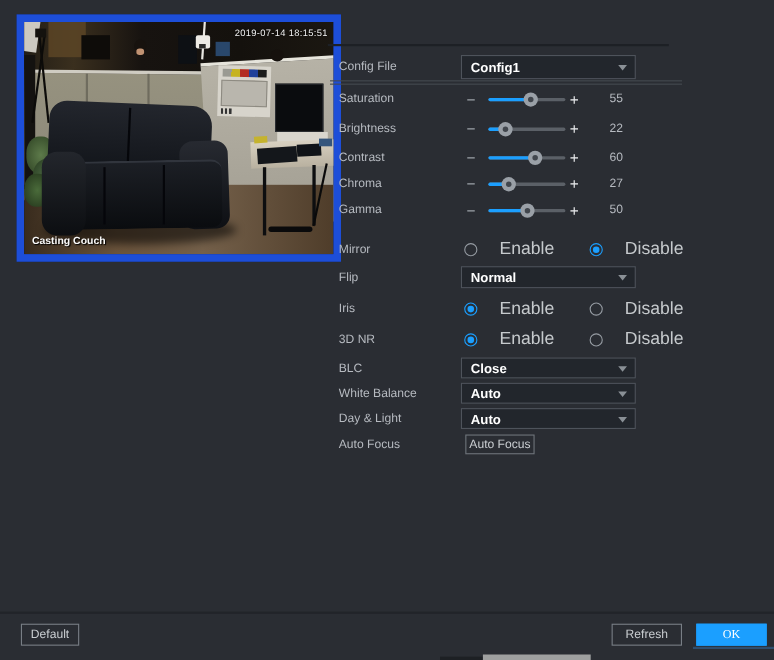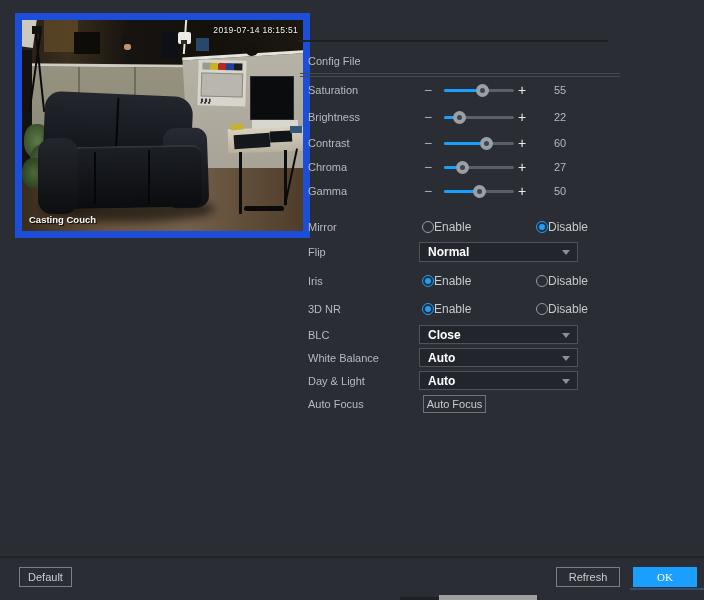--- a/index.html
+++ b/index.html
@@ -35,21 +35,21 @@
   .thumb::after{content:"";width:5px;height:5px;border-radius:50%;background:#41464d;}
   .val{position:absolute;left:258px;top:0;bottom:0;display:flex;align-items:center;
       font-size:11px;color:#b6bac0;}
 
   
   .radio-opt{position:absolute;top:0;bottom:0;display:flex;align-items:center;cursor:pointer;}
   .radio{width:12px;height:12px;border-radius:50%;border:1px solid #969ca3;
       box-sizing:border-box;display:flex;align-items:center;justify-content:center;}
   .radio-opt.checked .radio{border-color:#1b9fff;}
   .radio-opt.checked .radio::after{content:"";width:6px;height:6px;border-radius:50%;background:#1b9fff;}
-  .radio-lbl{margin-left:0;font-size:12px;color:#c6cacd;}
+  .radio-lbl{margin-left:20px;font-size:16px;color:#c6cacd;}
   .opt-enable{left:126px;}
   .opt-disable{left:240px;}
 
   .af-btn{position:absolute;left:127px;top:0;width:63px;height:18px;box-sizing:border-box;
       background:transparent;border:1px solid #6e747b;color:#c9cdd1;font-size:11px;
       font-family:inherit;cursor:pointer;padding:0;}
 
   
   .footer-line{position:absolute;left:0;top:556px;width:704px;height:2px;background:#212429;}
   .fbtn{position:absolute;top:567px;height:20px;box-sizing:border-box;border:1px solid #787e85;
@@ -185,20 +185,24 @@
     <div class="couch-arm-left"></div>
     <div class="osd-time">2019-07-14 18:15:51</div>
     <div class="osd-name">Casting Couch</div>
   </div>
 
 
   <div class="divider1"></div>
 
   <div class="row" style="top:50px;height:22px;">
     <span class="lbl">Config File</span>
+    <div class="dd">
+      <span class="dd-text">Config1</span>
+      <span class="dd-arrow"></span>
+    </div>
   </div>
 
   <div class="divider2"></div>
 
   <div class="row" style="top:81px;">
     <span class="lbl">Saturation</span>
     <span class="minus">−</span>
     <div class="track">
       <div class="fill" style="width: 55%;"></div>
       <div class="thumb" style="left: calc(55% - 6.5px);"></div>

